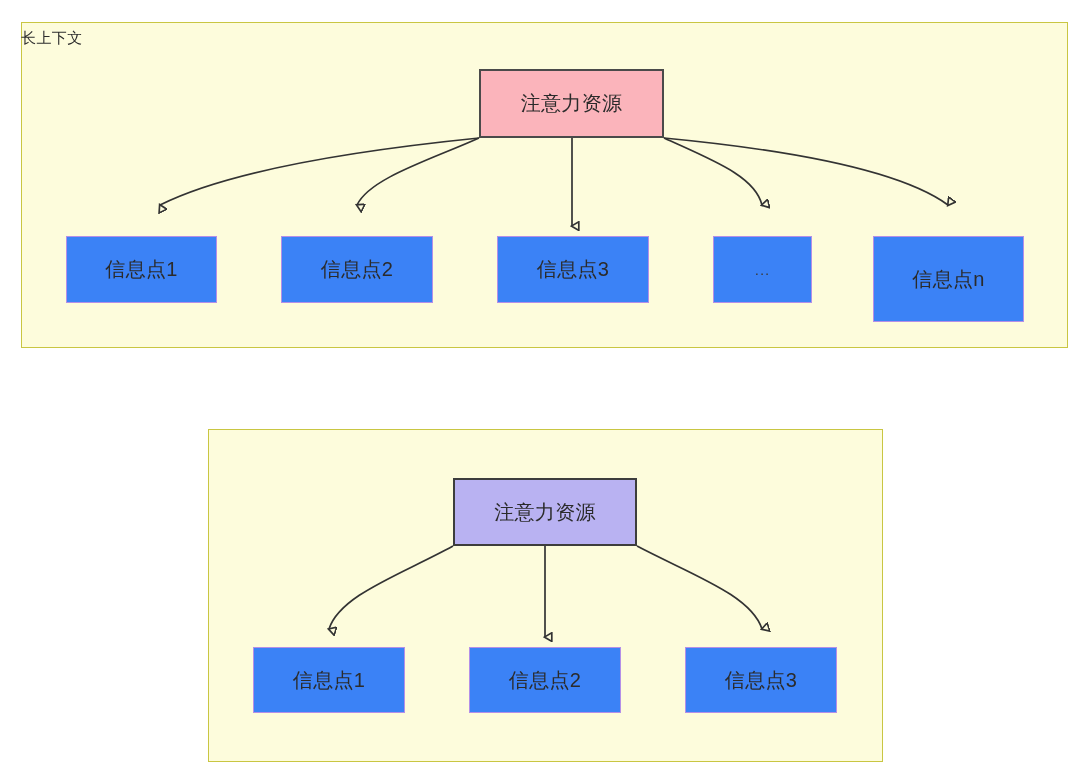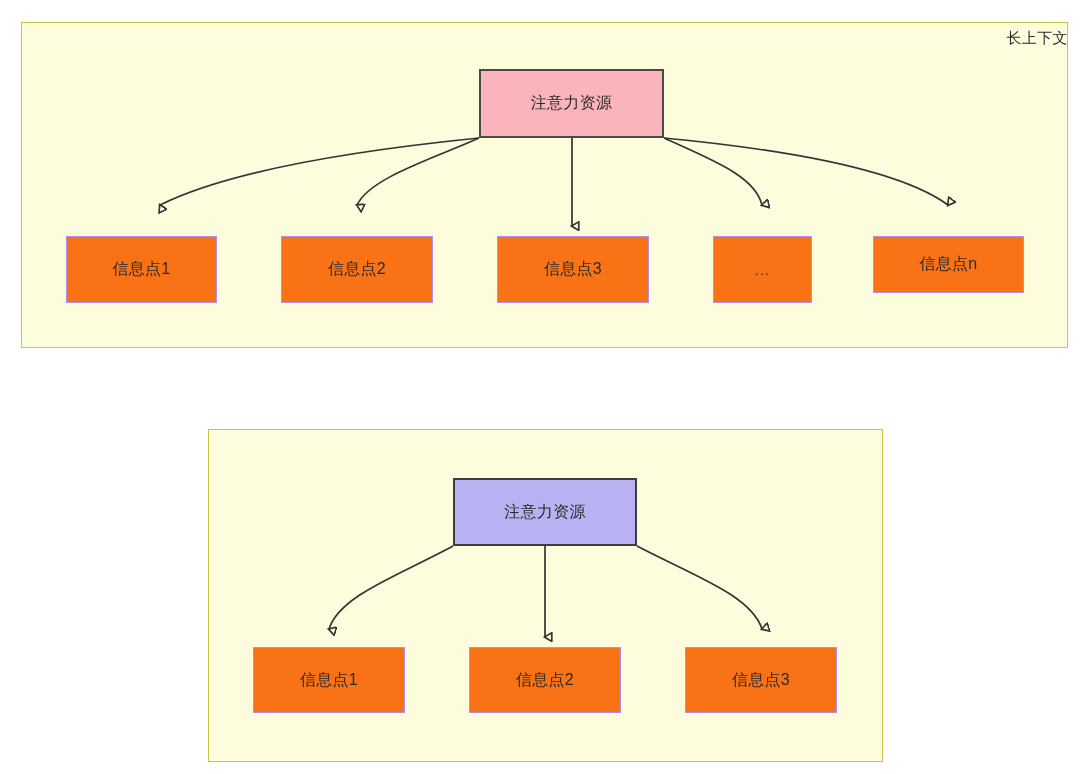--- a/index.html
+++ b/index.html
@@ -23,47 +23,47 @@
     height: 774px;
   }
   .group-frame {
     position: absolute;
     background: #FDFCDC;
     border: 1.6px solid #C9C642;
     box-sizing: border-box;
   }
   .group-title {
     position: absolute;
-    text-align: right;
+    text-align: left;
     font-size: 15px;
     color: #2b2b2b;
     white-space: nowrap;
     letter-spacing: 0.4px;
   }
   .node {
     position: absolute;
     box-sizing: border-box;
     display: flex;
     align-items: center;
     justify-content: center;
-    font-size: 16px;
+    font-size: 20px;
     color: #2b2b2b;
     white-space: nowrap;
     letter-spacing: 0.3px;
   }
   .node-root-pink {
     background: #FBB4BB;
     border: 2.2px solid #4a4a4a;
   }
   .node-root-blue {
     background: #B9B2F2;
     border: 2.2px solid #3d3d3d;
   }
   .node-leaf {
-    background: #f97316;
+    background: #3b82f6;
     border: 1.6px solid #B48FE8;
   }
   .node-leaf.dots {
     font-size: 15px;
     color: #3a3a3a;
     letter-spacing: 1px;
   }
   svg.edges {
     position: absolute;
     left: 0;
@@ -109,21 +109,21 @@
   <div class="node node-root-pink" style="left:479px; top:69px; width:185px; height:69px;">注意力资源</div>
 
   <div class="node node-leaf" style="left:66px; top:236px; width:151px; height:67px;">信息点1</div>
 
   <div class="node node-leaf" style="left:281px; top:236px; width:152px; height:67px;">信息点2</div>
 
   <div class="node node-leaf" style="left:497px; top:236px; width:152px; height:67px;">信息点3</div>
 
   <div class="node node-leaf dots" style="left:713px; top:236px; width:99px; height:67px;">...</div>
 
-  <div class="node node-leaf" style="left:873px; top:236px; width:151px; height:57px;">信息点n</div>
+  <div class="node node-leaf" style="left:873px; top:236px; width:151px; height:86px;">信息点n</div>
 
   <div class="group-frame" style="left:208px; top:429px; width:675px; height:333px;"></div>
 
 
   <svg class="edges">
     <defs>
       <marker id="ah2" markerWidth="10" markerHeight="10" refX="4.6" refY="7.6" orient="auto" markerUnits="userSpaceOnUse">
         <path d="M0.4,0.8 L9,0.8 L4.7,8.2 Z" fill="#333333" stroke="none"></path>
       </marker>
     </defs>

